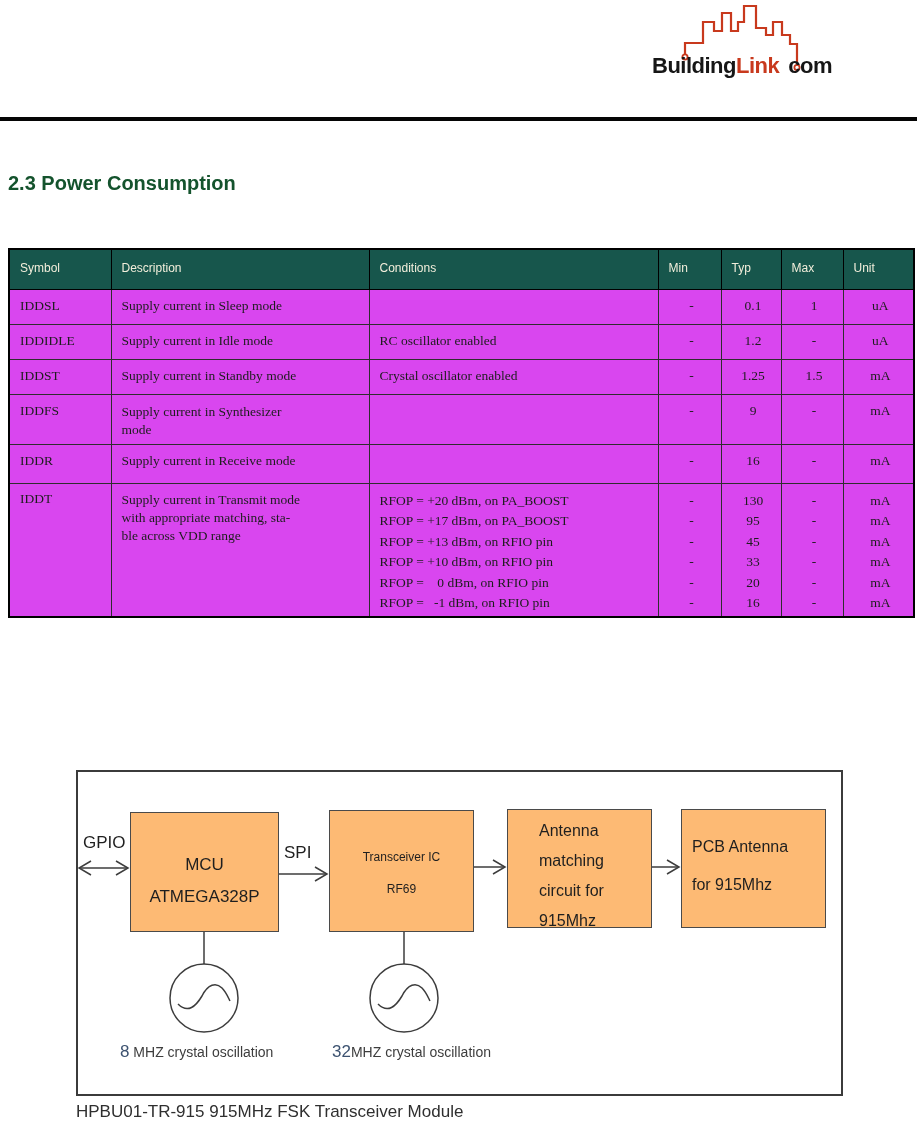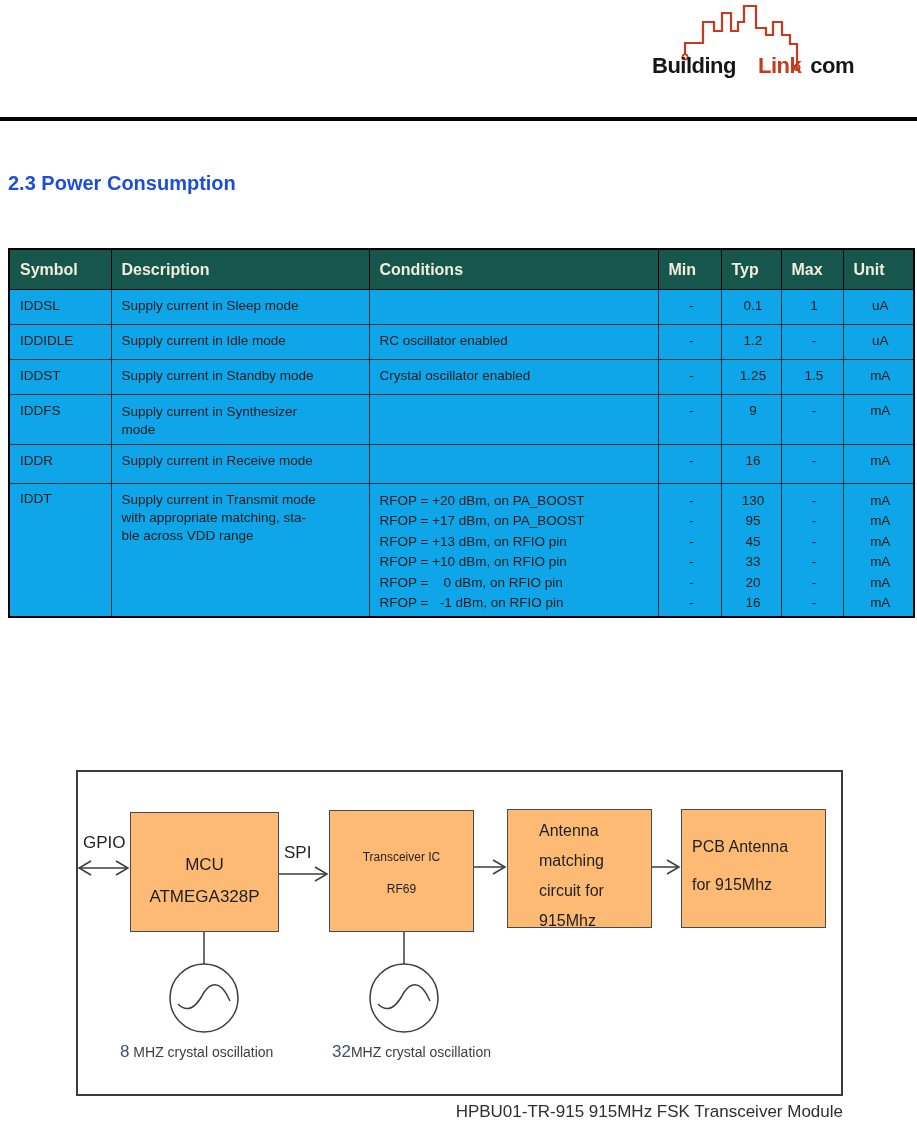--- a/index.html
+++ b/index.html
@@ -5,43 +5,43 @@
   html,body{margin:0;padding:0;background:#fff;}
   .page{
     position:relative;width:917px;height:1131px;background:#ffffff;
     font-family:"Liberation Sans",sans-serif;color:#222;overflow:hidden;
   }
   
   .logo{position:absolute;left:646px;top:3px;width:240px;height:82px;}
   .logo-skyline{position:absolute;left:0;top:0;}
   .logo-text{position:absolute;left:6px;top:50px;font-size:22px;font-weight:bold;letter-spacing:-0.5px;white-space:nowrap;}
   .logo-black{color:#161616;}
-  .logo-red{color:#c8391d;margin-left:22px;}
+  .logo-red{color:#c8391d;}
   .logo-com{margin-left:9px;}
   
   .top-rule{position:absolute;left:0;top:117px;width:917px;height:4px;background:#050505;}
   
-  .section-title{position:absolute;left:8px;top:172px;font-size:20px;font-weight:bold;color:#1d4ed8;}
+  .section-title{position:absolute;left:8px;top:172px;font-size:20px;font-weight:bold;color:#14532d;}
   
   table.power{
     position:absolute;left:8px;top:248px;width:905px;
     border-collapse:collapse;table-layout:fixed;
     font-size:13.5px;color:#1d1d1d;
   }
   table.power th,table.power td{
     border:1.4px solid #2e2e2e;vertical-align:top;padding:8px 6px 2px 10px;
   }
   table.power th{
     background:#17564c;color:#f2eedb;text-align:left;
-    font-size:16px;font-weight:bold;height:40px;box-sizing:border-box;
+    font-size:12px;font-weight:normal;height:40px;box-sizing:border-box;
     border:1.5px solid #000;padding-top:11px;
   }
   table.power{border:2px solid #000;}
   th.th-center,td.td-center{text-align:center;padding-left:2px;padding-right:2px;}
-  td{background:#0ea5e9;}
+  td{background:#d946ef;font-family:Liberation Serif, serif;}
   tr.r-single td{height:35px;box-sizing:border-box;}
   tr.r-iddst td{height:35px;box-sizing:border-box;}
   tr.r-iddfs td{height:50px;box-sizing:border-box;}
   tr.r-iddr td{height:39px;box-sizing:border-box;}
   tr.r-iddt td{height:126px;box-sizing:border-box;padding-top:7px;}
   .desc-line{line-height:18px;}
   .cond-line{white-space:pre;line-height:20.5px;}
   .num-line{line-height:20.5px;text-align:center;}
   
   .diagram{position:absolute;left:76px;top:770px;width:767px;height:326px;border:2px solid #3b3b3b;box-sizing:border-box;}
@@ -52,21 +52,21 @@
   .box-ant{left:429px;top:37px;width:145px;height:119px;padding:6px 0 0 31px;line-height:30px;font-size:16px;}
   .box-pcb{left:603px;top:37px;width:145px;height:119px;padding:18px 0 0 10px;line-height:38px;font-size:16px;}
   .bus-label{position:absolute;color:#1f1f1f;font-size:17px;}
   .lbl-gpio{left:5px;top:61px;}
   .lbl-spi{left:206px;top:71px;}
   .osc-label{position:absolute;top:270px;font-size:14px;color:#3d3d3d;white-space:nowrap;}
   .osc-label .osc-num{font-size:17px;color:#3c5270;}
   .lbl-osc1{left:42px;}
   .lbl-osc2{left:254px;}
   
-  .caption{position:absolute;left:76px;top:1102px;width:767px;text-align:right;font-size:17px;color:#2f2f2f;}
+  .caption{position:absolute;left:76px;top:1102px;width:767px;text-align:left;font-size:17px;color:#2f2f2f;}
 </style>
 </head>
 <body>
 
 <div class="page">
 
   <div class="logo">
     <svg class="logo-skyline" width="240" height="82" viewBox="0 0 240 82">
       <circle cx="39" cy="54" r="2.6" fill="none" stroke="#c8391d" stroke-width="1.8"></circle>
       <path d="M 39 51 L 39 40 L 57 40 L 57 19 L 68 19 L 68 28 L 76 28 L 76 10 L 85 10 L 85 28 L 92 28 L 92 19 L 98 19 L 98 3 L 110 3 L 110 25 L 120 25 L 120 32 L 127 32 L 127 19 L 136 19 L 136 32 L 144 32 L 144 41 L 151 41 L 151 61" fill="none" stroke="#c8391d" stroke-width="2.2" stroke-linejoin="miter"></path>

